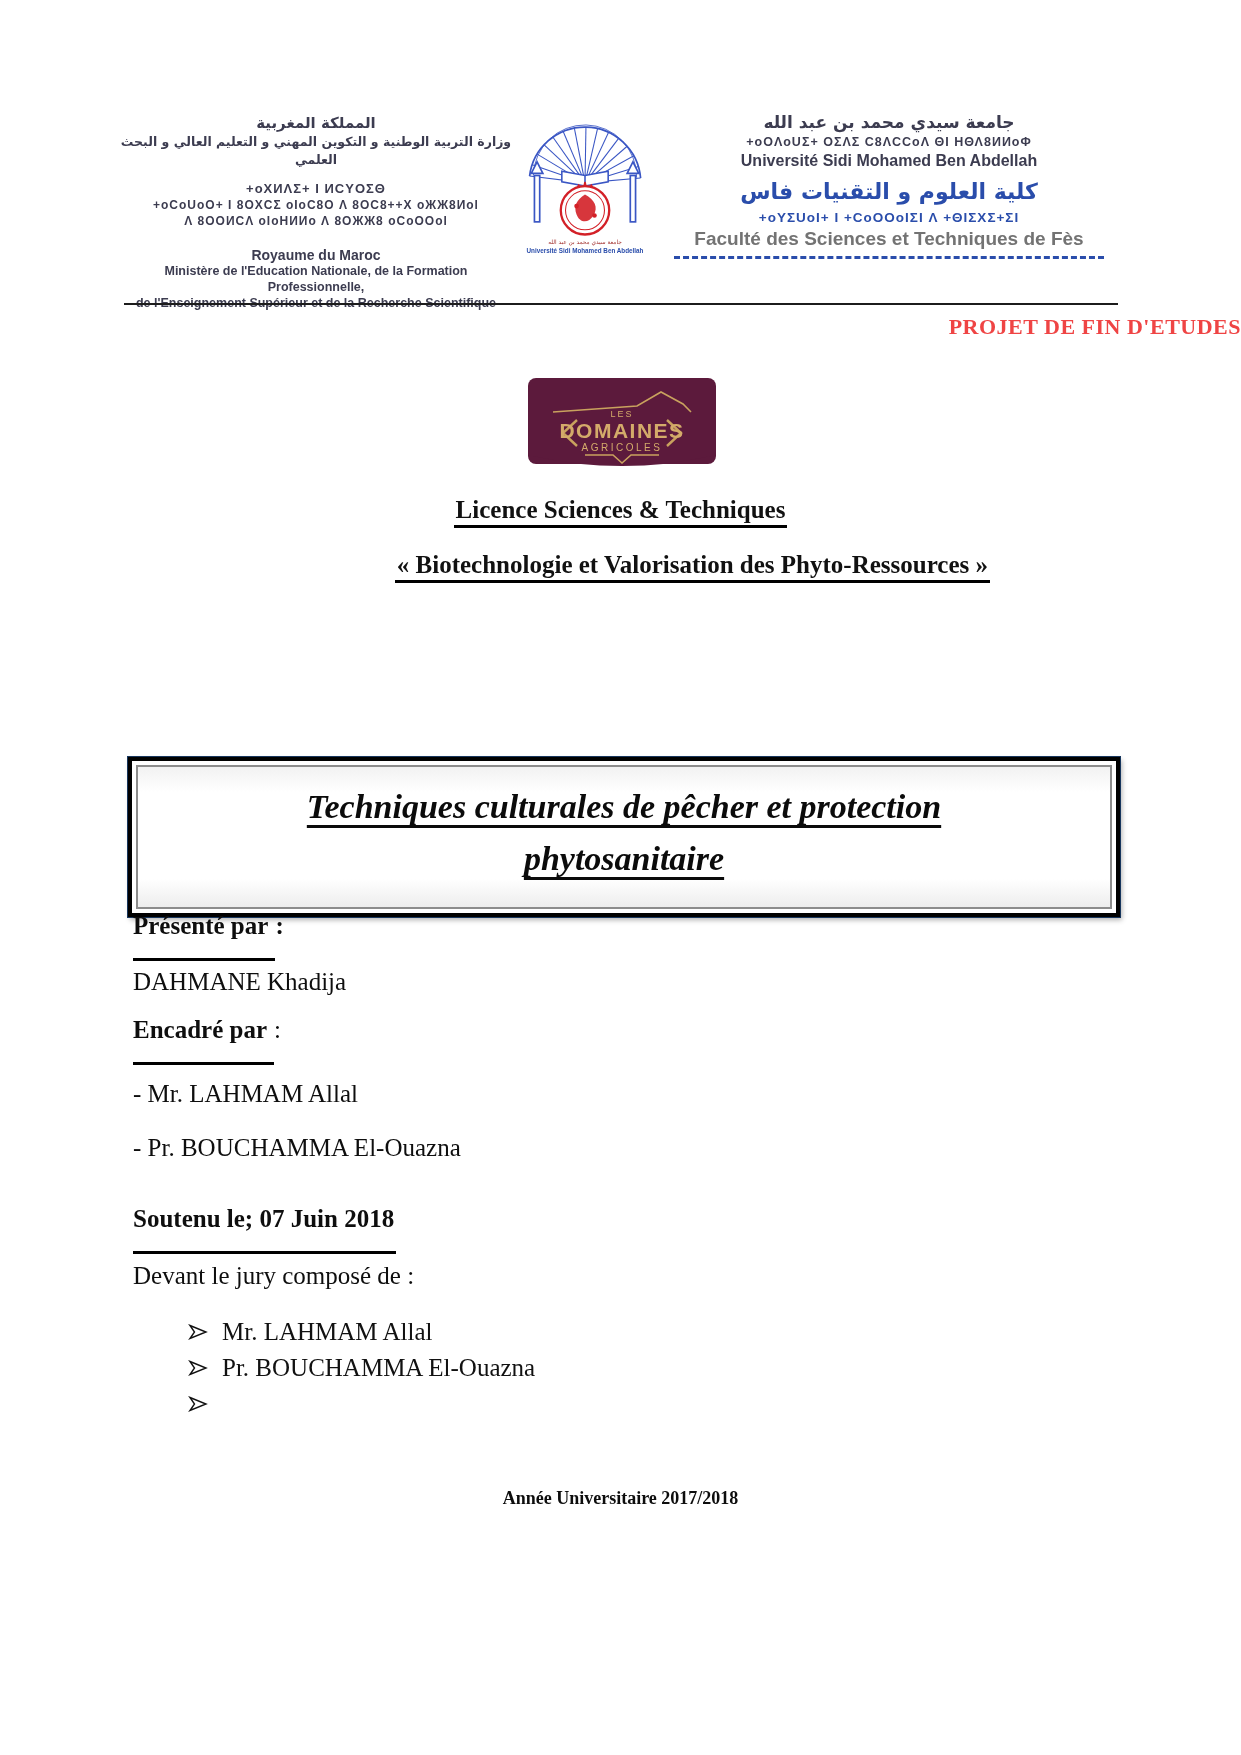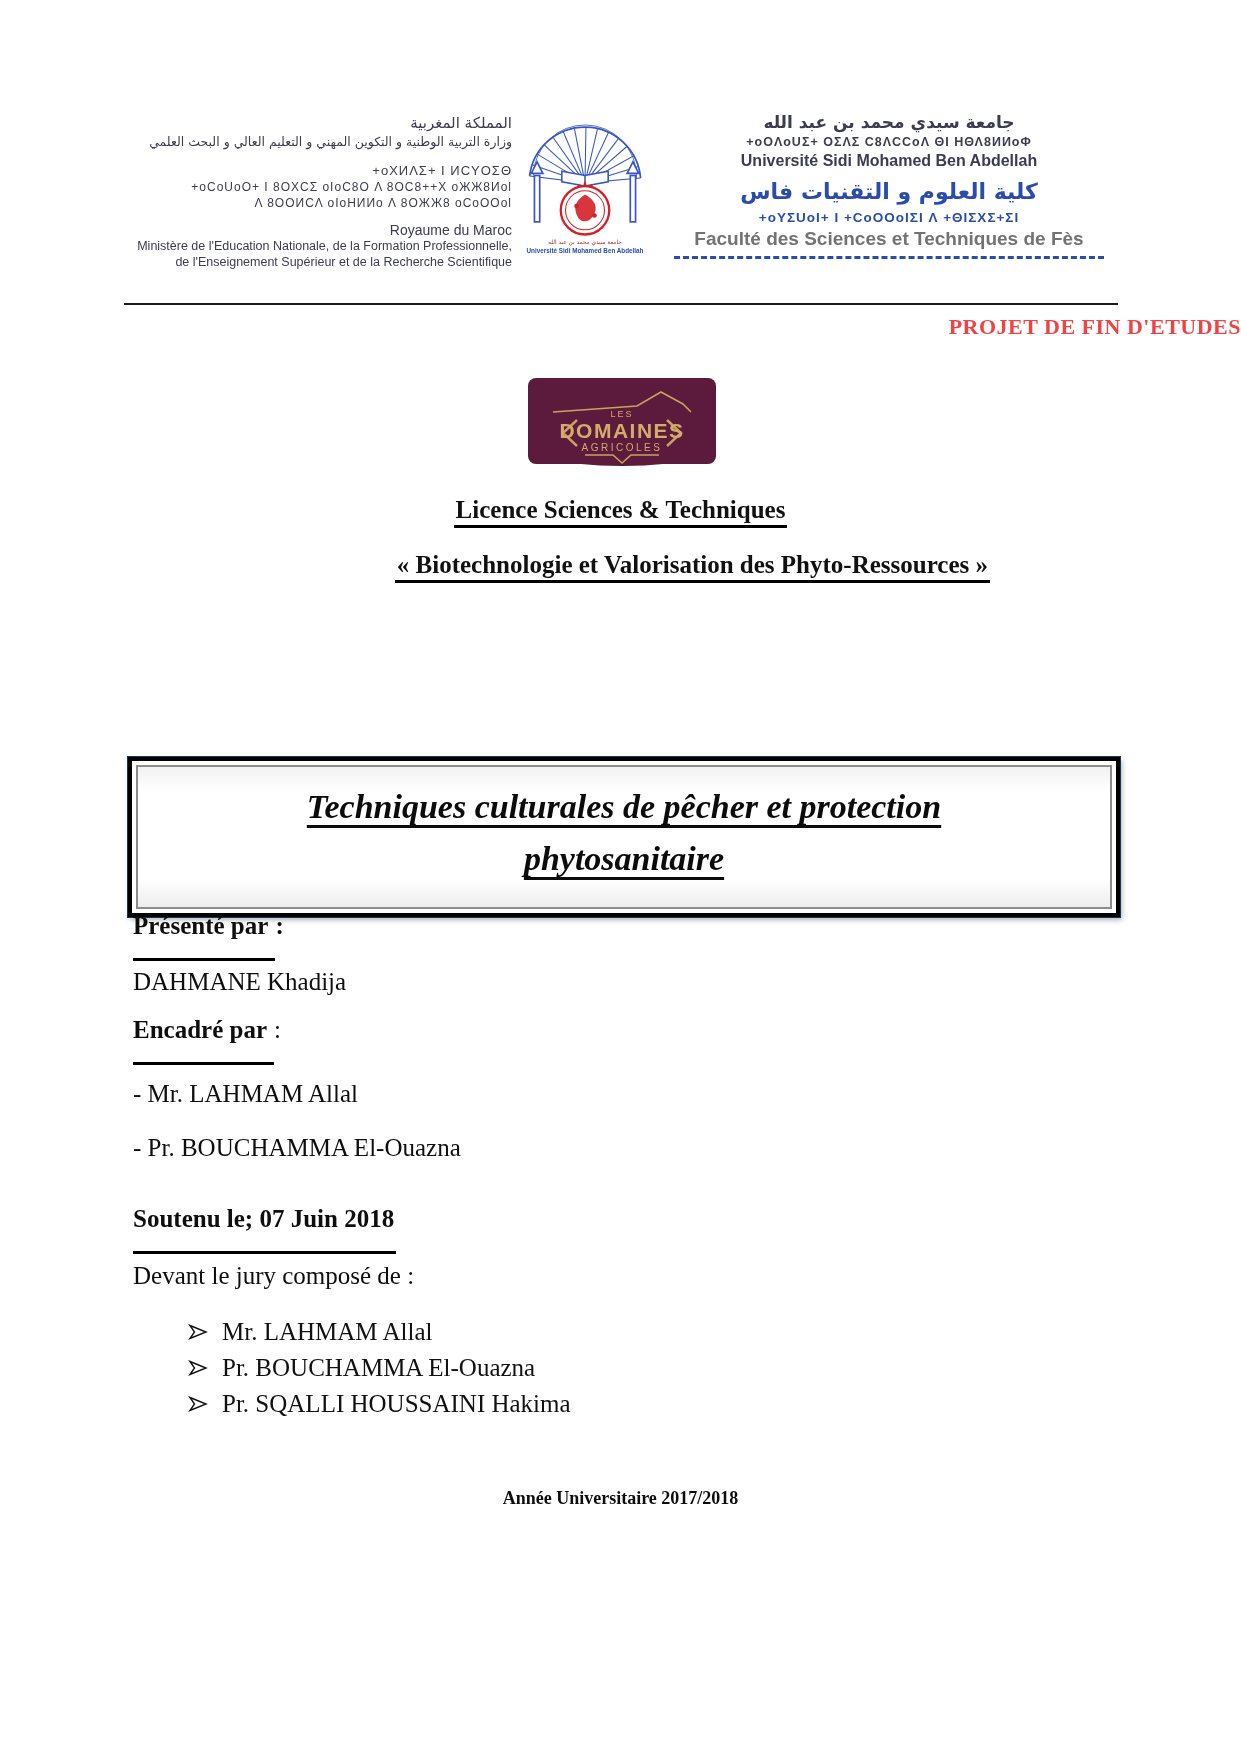--- a/index.html
+++ b/index.html
@@ -2,26 +2,26 @@
 <html><head>
 <meta charset="utf-8">
 <style>
   html,body { margin:0; padding:0; background:#ffffff; }
   body { width:1241px; height:1755px; position:relative; font-family:"Liberation Serif", serif; color:#111; }
 
   .page { position:absolute; inset:0; overflow:hidden; }
 
   
   .header { position:absolute; top:106px; left:120px; width:1000px; display:flex; align-items:flex-start; }
-  .h-left { width:392px; text-align:right; color:#3c3c50; font-family:"Liberation Sans", sans-serif; font-weight:normal; padding-top:8px; }
+  .h-left { width:392px; text-align:center; color:#3c3c50; font-family:"Liberation Sans", sans-serif; font-weight:bold; padding-top:8px; }
   .h-left .ar1 { font-family:"DejaVu Sans", sans-serif; font-size:15px; line-height:19px; }
   .h-left .ar2 { font-family:"DejaVu Sans", sans-serif; font-size:12.5px; line-height:18px; }
   .h-left .tif  { font-size:12px; letter-spacing:1px; line-height:16px; }
   .h-left .tif1 { margin-top:12px; font-size:13px; }
-  .h-left .roy  { font-size:14px; margin-top:11px; }
+  .h-left .roy  { font-size:14px; margin-top:18px; }
   .h-left .min  { font-size:12.5px; line-height:16px; }
 
   .h-center { width:146px; text-align:center; }
 
   .h-right { flex:1; text-align:center; font-family:"Liberation Sans", sans-serif; font-weight:bold; color:#3c3c50; padding-top:4px; }
   .h-right .ar1 { font-family:"DejaVu Sans", sans-serif; font-size:17px; line-height:24px; }
   .h-right .tif { font-size:12.5px; letter-spacing:1px; line-height:17px; }
   .h-right .univ { font-size:16px; line-height:20px; }
   .h-right .ar2 { font-family:"DejaVu Sans", sans-serif; font-size:22px; line-height:34px; color:#2a4dab; margin-top:4px; }
   .h-right .tifb { color:#2a4dab; font-size:13.5px; letter-spacing:1px; line-height:18px; }
@@ -209,19 +209,18 @@
     <div class="jury-item">
       <svg class="jury-bullet" viewBox="0 0 20 16">
           <path d="M2,1.5 L18,8 L2,14.5 L6.5,8 Z" fill="#ffffff" stroke="#111" stroke-width="1.4"></path>
         </svg>
       <span>Pr. BOUCHAMMA El-Ouazna</span>
     </div>
     <div class="jury-item">
       <svg class="jury-bullet" viewBox="0 0 20 16">
           <path d="M2,1.5 L18,8 L2,14.5 L6.5,8 Z" fill="#ffffff" stroke="#111" stroke-width="1.4"></path>
         </svg>
-      <span>Pr. SQALLI HOUSSAINI Hakima</span>
     </div>
   </div>
 
   <div class="year">Année Universitaire 2017/2018</div>
 
 </div>
 
 </body></html>

